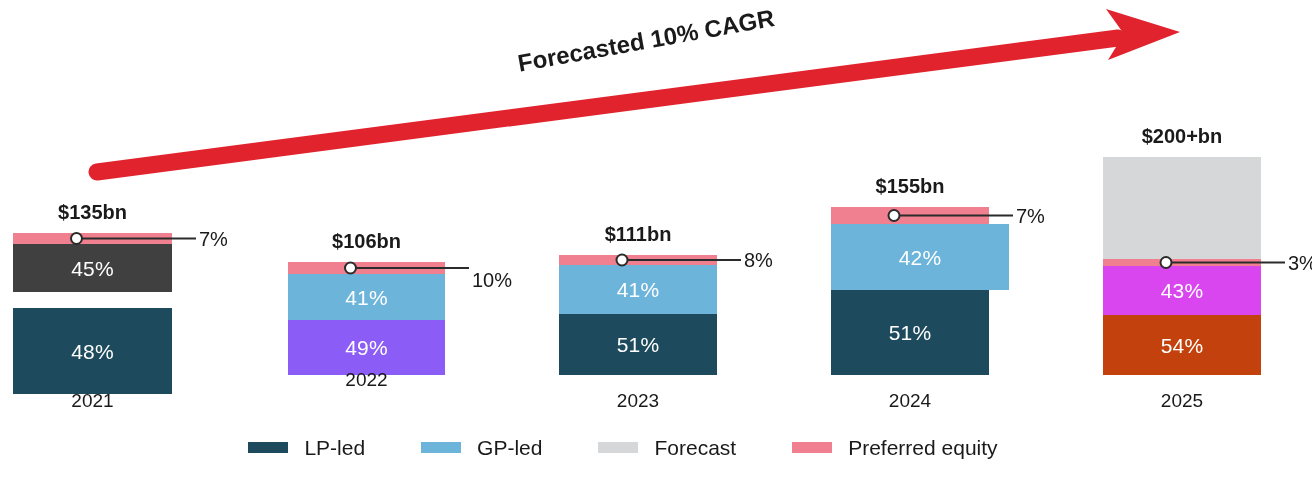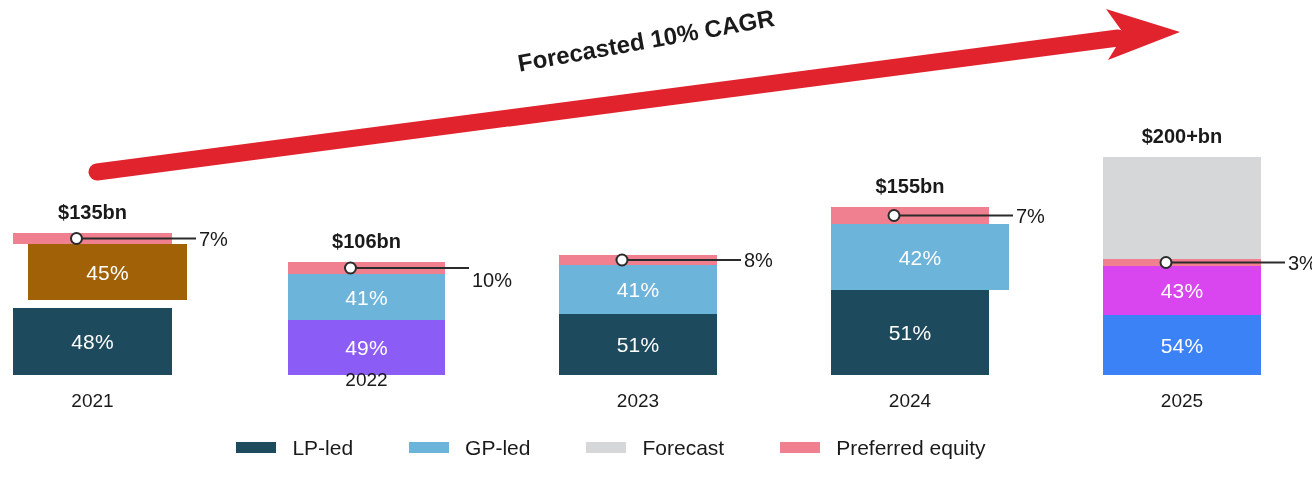--- a/index.html
+++ b/index.html
@@ -66,21 +66,21 @@
     font-size: 20px;
     font-weight: 400;
     color: #1a1a1a;
     white-space: nowrap;
     line-height: 1;
   }
 
   
   #legend {
     position: absolute;
-    left: 4px;
+    left: 16px;
     top: 437px;
     width: 1214px;
     display: flex;
     justify-content: center;
     align-items: center;
   }
   .legend-item {
     display: flex;
     align-items: center;
     margin: 0 28px;
@@ -129,24 +129,24 @@
     <g>
       <line x1="97" y1="172" x2="1118" y2="38" stroke="#e1232e" stroke-width="17" stroke-linecap="round"></line>
       <polygon points="1180,32 1108,60 1124,34 1106,9" fill="#e1232e"></polygon>
     </g>
   </svg>
   <div id="arrow-label">Forecasted 10% CAGR</div>
 
   <div id="plot">
       <div class="total-label" style="left: -47.5px; top: 202px; width: 280px;">$135bn</div>
       <div class="seg" style="left: 13px; width: 159px; top: 233px; height: 11px; background: rgb(240, 128, 143);"></div>
-      <div class="seg" style="left: 13px; width: 159px; top: 244px; height: 56px; background: #a16207; margin-left: 15px;">
+      <div class="seg" style="left: 13px; width: 159px; top: 244px; height: 48px; background: #404040;">
         <span class="seg-label">45%</span>
       </div>
-      <div class="seg" style="left: 13px; width: 159px; top: 308px; height: 67px; background: rgb(29, 74, 92);">
+      <div class="seg" style="left: 13px; width: 159px; top: 308px; height: 86px; background: rgb(29, 74, 92);">
         <span class="seg-label">48%</span>
       </div>
       <svg viewBox="0 0 1312 482" style="position: absolute; left: 0px; top: 0px; width: 1312px; height: 482px; pointer-events: none;">
         <line x1="76.5" y1="238.5" x2="196" y2="238.5" stroke="#2b2b2b" stroke-width="2"></line>
         <circle cx="76.5" cy="238.5" r="5.5" fill="#ffffff" stroke="#2b2b2b" stroke-width="2"></circle>
       </svg>
       <div class="callout-text" style="left: 199px; top: 228.5px;">7%</div>
       <div class="year-label" style="left: -7.5px; top: 391px; width: 200px;">2021</div>
       <div class="total-label" style="left: 226.5px; top: 231px; width: 280px;">$106bn</div>
       <div class="seg" style="left: 288px; width: 157px; top: 262px; height: 12px; background: rgb(240, 128, 143);"></div>
@@ -155,20 +155,21 @@
       </div>
       <div class="seg" style="left: 288px; width: 157px; top: 320px; height: 55px; background: #8b5cf6;">
         <span class="seg-label">49%</span>
       </div>
       <svg viewBox="0 0 1312 482" style="position: absolute; left: 0px; top: 0px; width: 1312px; height: 482px; pointer-events: none;">
         <line x1="350.5" y1="268" x2="469" y2="268" stroke="#2b2b2b" stroke-width="2"></line>
         <circle cx="350.5" cy="268" r="5.5" fill="#ffffff" stroke="#2b2b2b" stroke-width="2"></circle>
       </svg>
       <div class="callout-text" style="left: 472px; top: 258px; margin-top: 12px;">10%</div>
       <div class="year-label" style="left: 266.5px; top: 370px; width: 200px;">2022</div>
+      <div class="total-label" style="left: 498px; top: 224px; width: 280px;">$111bn</div>
       <div class="seg" style="left: 559px; width: 158px; top: 255px; height: 10px; background: rgb(240, 128, 143);"></div>
       <div class="seg" style="left: 559px; width: 158px; top: 265px; height: 49px; background: rgb(108, 180, 218);">
         <span class="seg-label">41%</span>
       </div>
       <div class="seg" style="left: 559px; width: 158px; top: 314px; height: 61px; background: rgb(29, 74, 92);">
         <span class="seg-label">51%</span>
       </div>
       <svg viewBox="0 0 1312 482" style="position: absolute; left: 0px; top: 0px; width: 1312px; height: 482px; pointer-events: none;">
         <line x1="622" y1="260" x2="741" y2="260" stroke="#2b2b2b" stroke-width="2"></line>
         <circle cx="622" cy="260" r="5.5" fill="#ffffff" stroke="#2b2b2b" stroke-width="2"></circle>
@@ -188,21 +189,21 @@
         <circle cx="894" cy="215.5" r="5.5" fill="#ffffff" stroke="#2b2b2b" stroke-width="2"></circle>
       </svg>
       <div class="callout-text" style="left: 1016px; top: 205.5px;">7%</div>
       <div class="year-label" style="left: 810px; top: 391px; width: 200px;">2024</div>
       <div class="total-label" style="left: 1042px; top: 126px; width: 280px;">$200+bn</div>
       <div class="seg" style="left: 1103px; width: 158px; top: 157px; height: 102px; background: rgb(214, 215, 217);"></div>
       <div class="seg" style="left: 1103px; width: 158px; top: 259px; height: 7px; background: rgb(240, 128, 143);"></div>
       <div class="seg" style="left: 1103px; width: 158px; top: 266px; height: 49px; background: #d946ef;">
         <span class="seg-label">43%</span>
       </div>
-      <div class="seg" style="left: 1103px; width: 158px; top: 315px; height: 60px; background: #3b82f6;">
+      <div class="seg" style="left: 1103px; width: 158px; top: 315px; height: 60px; background: #c2410c;">
         <span class="seg-label">54%</span>
       </div>
       <svg viewBox="0 0 1312 482" style="position: absolute; left: 0px; top: 0px; width: 1312px; height: 482px; pointer-events: none;">
         <line x1="1166" y1="262.5" x2="1285" y2="262.5" stroke="#2b2b2b" stroke-width="2"></line>
         <circle cx="1166" cy="262.5" r="5.5" fill="#ffffff" stroke="#2b2b2b" stroke-width="2"></circle>
       </svg>
       <div class="callout-text" style="left: 1288px; top: 252.5px;">3%</div>
       <div class="year-label" style="left: 1082px; top: 391px; width: 200px;">2025</div>
     </div>
 

